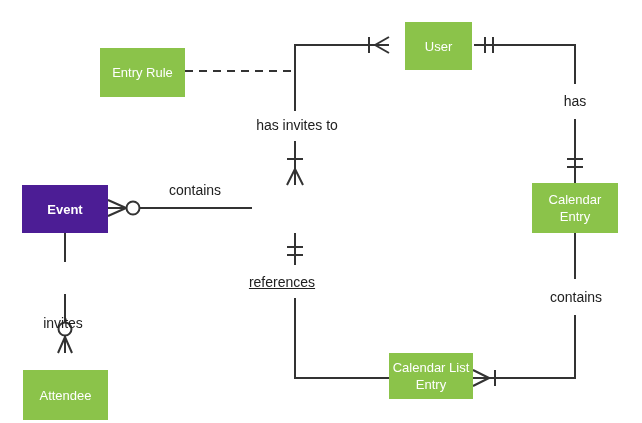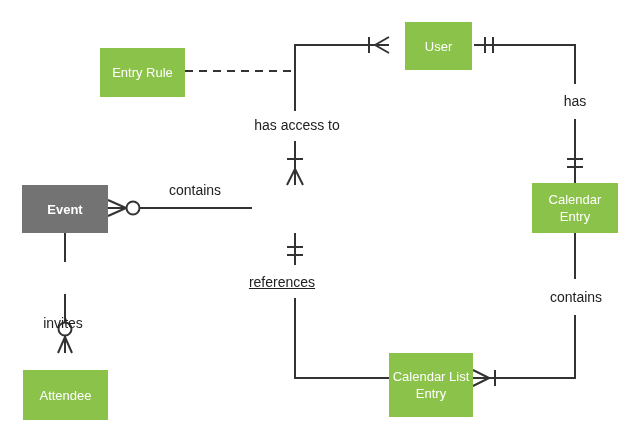--- a/index.html
+++ b/index.html
@@ -28,21 +28,21 @@
     align-items: center;
     justify-content: center;
     text-align: center;
     color: #ffffff;
     font-size: 13px;
     line-height: 17px;
     padding: 2px;
     box-sizing: border-box;
   }
   .entity.green  { background: #8bc34a; }
-  .entity.orange { background: #737373; }
+  .entity.orange { background: #4c1d95; }
   .entity.bold   { font-weight: bold; }
   .edge-label {
     position: absolute;
     transform: translate(-50%, -50%);
     color: #212121;
     font-size: 14px;
     white-space: nowrap;
   }
 </style>
 </head>
@@ -114,25 +114,25 @@
 
 
   <div class="entity green" style="left:532px; top:183px; width:86px; height:50px;">
     <span>Calendar Entry</span>
   </div>
 
   <div class="entity green" style="left:23px; top:370px; width:85px; height:50px;">
     <span>Attendee</span>
   </div>
 
-  <div class="entity green" style="left:389px; top:353px; width:84px; height:64px;">
+  <div class="entity green" style="left:389px; top:353px; width:84px; height:46px;">
     <span>Calendar List Entry</span>
   </div>
 
-  <div class="edge-label" style="left:297px; top:125px;">has access to</div>
+  <div class="edge-label" style="left:297px; top:125px;">has invites to</div>
 
   <div class="edge-label" style="left:575px; top:101px;text-align:right;">has</div>
 
   <div class="edge-label" style="left:195px; top:190px;">contains</div>
 
   <div class="edge-label" style="left:63px; top:278px;margin-top:45px;">invites</div>
 
   <div class="edge-label" style="left:282px; top:282px;text-decoration:underline;">references</div>
 
   <div class="edge-label" style="left:576px; top:297px;">contains</div>

